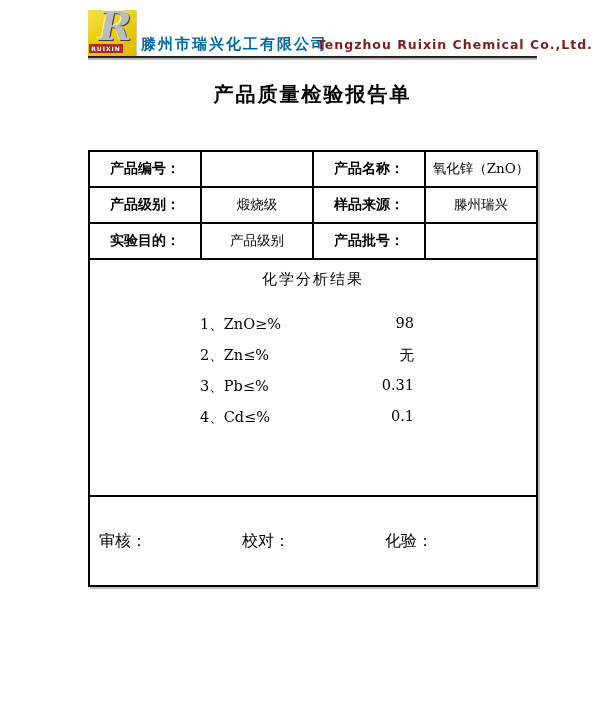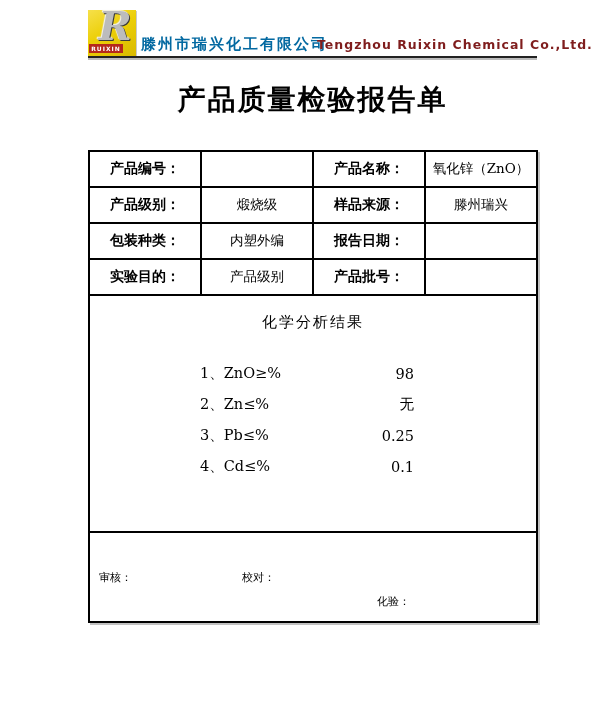--- a/index.html
+++ b/index.html
@@ -20,54 +20,54 @@
                letter-spacing:1px; font-family:"DejaVu Sans", sans-serif; }
   .company-cn { position:absolute; left:141px; top:35px; font-size:15px; letter-spacing:2px;
                 color:#0369a1; font-weight:bold; font-family:"DejaVu Serif", serif; }
   .company-en { position:absolute; left:317px; top:37px; font-size:12.5px; letter-spacing:1px;
                 color:#7f1d1d; font-weight:bold; font-family:"DejaVu Sans", sans-serif; }
   .header-rule { position:absolute; left:88px; top:56px; width:449px; height:2px;
                  background:#222222; box-shadow:0 2px 0 rgba(160,160,160,.7); }
 
   
   .doc-title { position:absolute; left:88px; top:81px; width:449px; text-align:center;
-               font-size:28px; font-weight:bold; letter-spacing:2px;
+               font-size:20px; font-weight:bold; letter-spacing:2px;
                font-family:"DejaVu Sans", sans-serif; }
 
   
   table.report { position:absolute; left:88px; top:150px; width:449px;
                  border-collapse:collapse; table-layout:fixed;
                  box-shadow:2px 2px 0 rgba(160,160,160,.65); }
   table.report td { border:2px solid #000000; overflow:hidden; }
   col.c { width:112px; }
   tr.info-row td { height:36px; }
   td.lbl { font-weight:bold; text-align:center; font-size:14px;
            font-family:Liberation Sans, sans-serif;border-radius:7px; }
   td.val { text-align:center; font-size:13.5px;
            font-family:"DejaVu Serif", serif; }
 
   tr.analysis-row td { height:237px; vertical-align:top; }
-  .analysis-heading { margin-top:17px; text-align:center; font-size:15px;
+  .analysis-heading { margin-top:10px; text-align:center; font-size:15px;
                       letter-spacing:2px; font-family:"DejaVu Serif", serif; }
   .analysis-items { margin-top:26px; }
-  .analysis-item { display:flex; align-items:center; margin-left:110px;
+  .analysis-item { display:flex; align-items:flex-start; margin-left:110px;
                    width:214px; height:31px; font-size:14.5px;
                    font-family:"DejaVu Serif", serif; }
   .item-value { margin-left:auto; }
 
   tr.remarks-row td { height:72px; vertical-align:top; }
   .remarks-label { display:inline-block; padding:8px 0 0 9px; font-size:14px;
                    font-family:"DejaVu Serif", serif; }
 
   tr.signoff-row td { height:90px; position:relative; }
   .signoff-cell { position:relative; height:100%; width:100%;
-                  font-family:"DejaVu Serif", serif; font-size:11px;padding-left:36px; }
+                  font-family:"DejaVu Serif", serif; font-size:16px;padding-left:36px; }
   .sign-review    { position:absolute; left:9px;   top:50%; transform:translateY(-50%); }
   .sign-proofread { position:absolute; left:152px; top:50%; transform:translateY(-50%); }
-  .sign-assay     { position:absolute; left:287px; top:50%; transform:translateY(-50%);margin-top:24px; }
+  .sign-assay     { position:absolute; left:295px; top:50%; transform:translateY(-50%); }
 </style>
 </head>
 <body>
 
 <div class="logo">
   <div class="logo-r">R</div>
   <div class="logo-band">RUIXIN</div>
 </div>
 <div class="company-cn">滕州市瑞兴化工有限公司</div>
 <div class="company-en">Tengzhou Ruixin Chemical Co.,Ltd.</div>
@@ -91,26 +91,20 @@
     <td class="val">氧化锌（ZnO）</td>
   </tr>
 
   <tr class="info-row">
     <td class="lbl">产品级别：</td>
     <td class="val">煅烧级</td>
     <td class="lbl">样品来源：</td>
     <td class="val">滕州瑞兴</td>
   </tr>
 
-  <tr class="info-row">
-    <td class="lbl">包装种类：</td>
-    <td class="val">内塑外编</td>
-    <td class="lbl">报告日期：</td>
-    <td class="val"></td>
-  </tr>
 
   <tr class="info-row">
     <td class="lbl">实验目的：</td>
     <td class="val">产品级别</td>
     <td class="lbl">产品批号：</td>
     <td class="val"></td>
   </tr>
 
   <tr class="analysis-row">
     <td colspan="4">
@@ -119,21 +113,21 @@
         <div class="analysis-item">
           <span class="item-name">1、ZnO≥%</span>
           <span class="item-value">98</span>
         </div>
         <div class="analysis-item">
           <span class="item-name">2、Zn≤%</span>
           <span class="item-value">无</span>
         </div>
         <div class="analysis-item">
           <span class="item-name">3、Pb≤%</span>
-          <span class="item-value">0.25</span>
+          <span class="item-value">0.31</span>
         </div>
         <div class="analysis-item">
           <span class="item-name">4、Cd≤%</span>
           <span class="item-value">0.1</span>
         </div>
       </div>
     </td>
   </tr>
 
 

